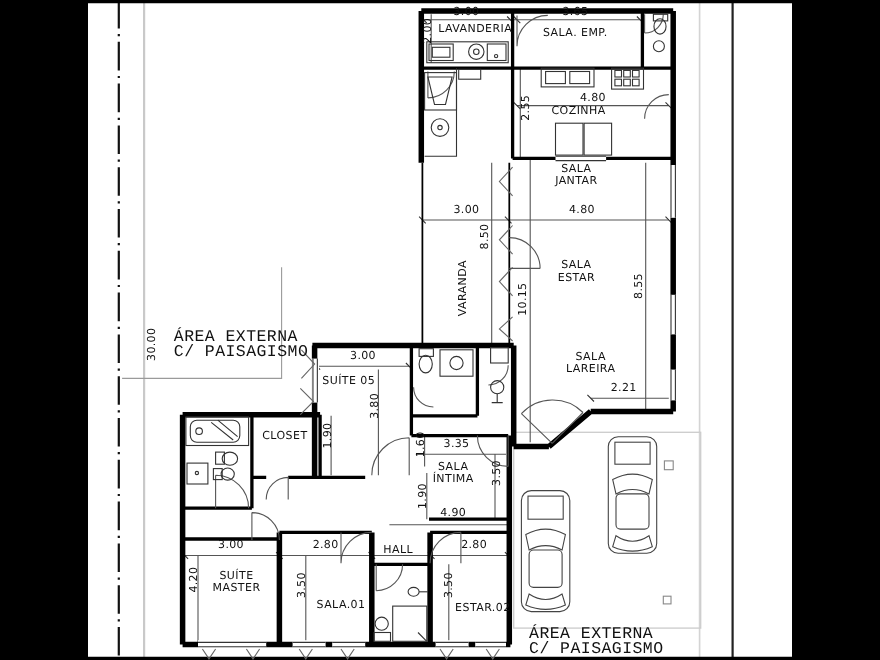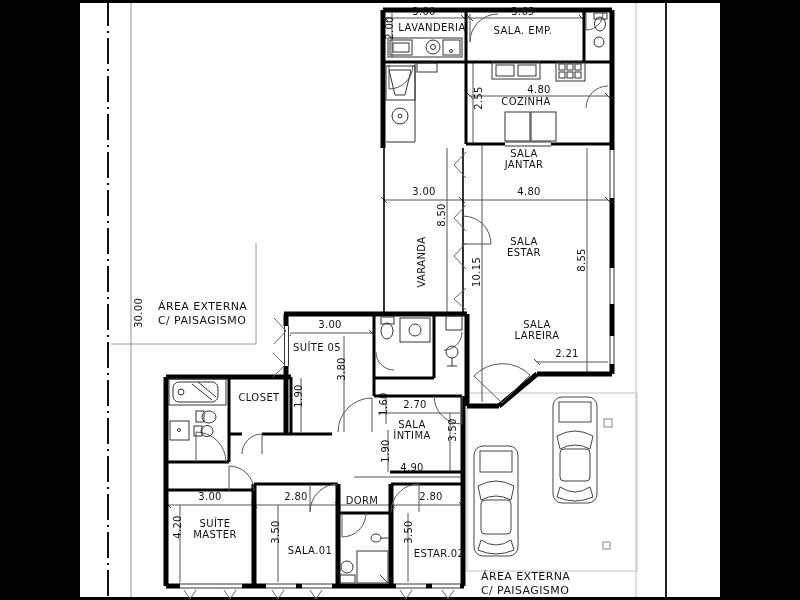--- a/index.html
+++ b/index.html
@@ -8,22 +8,22 @@
   .pillar{position:absolute;top:0;height:600px;background:#000;}
   #pillar-left{left:0;width:80px;}
   #pillar-right{left:720px;width:80px;}
   svg.layer{position:absolute;left:0;top:0;}
   .lbl{position:absolute;font-size:10px;color:#111;letter-spacing:.4px;text-align:center;
        transform:translate(-50%,-50%);white-space:pre-line;line-height:11px;}
   .lbl.v{transform:translate(-50%,-50%) rotate(-90deg);}
   .dim{position:absolute;font-size:10px;color:#111;letter-spacing:.3px;white-space:nowrap;
        transform:translate(-50%,-50%);}
   .dim.v{transform:translate(-50%,-50%) rotate(-90deg);}
-  .area{position:absolute;font-size:11px;color:#111;letter-spacing:.4px;text-align:left;
-        white-space:pre-line;line-height:14px;}
+  .area{position:absolute;font-size:15px;color:#111;letter-spacing:.4px;text-align:left;
+        white-space:pre-line;line-height:14px;font-family:Liberation Mono, monospace;}
 </style>
 </head>
 <body>
 
 <div id="stage">
 
   <svg class="layer" width="800" height="600" viewBox="0 0 800 600">
 
     <g>
       <line x1="108" y1="0" x2="108" y2="600" stroke="#111" stroke-width="2" stroke-dasharray="26 5 2 5"></line>
@@ -206,38 +206,38 @@
 JANTAR</div>
   <div class="lbl" style="left:524px;top:247px">SALA
 ESTAR</div>
   <div class="lbl" style="left:537px;top:330px">SALA
 LAREIRA</div>
   <div class="lbl v" style="left:421px;top:262px">VARANDA</div>
   <div class="lbl" style="left:317px;top:347px">SUÍTE 05</div>
   <div class="lbl" style="left:259px;top:397px">CLOSET</div>
   <div class="lbl" style="left:412px;top:430px">SALA
 ÍNTIMA</div>
-  <div class="lbl" style="left:362px;top:500px">DORM</div>
+  <div class="lbl" style="left:362px;top:500px">HALL</div>
   <div class="lbl" style="left:215px;top:529px;text-align:center">SUÍTE
 MASTER</div>
   <div class="lbl" style="left:310px;top:550px">SALA.01</div>
   <div class="lbl" style="left:439px;top:553px">ESTAR.02</div>
   <div class="area" style="left:158px;top:300px">ÁREA EXTERNA
 C/ PAISAGISMO</div>
   <div class="area" style="left:481px;top:570px">ÁREA EXTERNA
 C/ PAISAGISMO</div>
 
   <div class="dim" style="left:424px;top:11px">3.00</div>
   <div class="dim" style="left:523px;top:11px">3.65</div>
   <div class="dim" style="left:539px;top:89px">4.80</div>
   <div class="dim" style="left:424px;top:191px">3.00</div>
   <div class="dim" style="left:529px;top:191px">4.80</div>
   <div class="dim" style="left:567px;top:353px">2.21</div>
   <div class="dim" style="left:330px;top:324px">3.00</div>
-  <div class="dim" style="left:415px;top:404px">2.70</div>
+  <div class="dim" style="left:415px;top:404px">3.35</div>
   <div class="dim" style="left:412px;top:467px">4.90</div>
   <div class="dim" style="left:210px;top:496px">3.00</div>
   <div class="dim" style="left:296px;top:496px">2.80</div>
   <div class="dim" style="left:431px;top:496px">2.80</div>
 
   <div class="dim v" style="left:389px;top:28px">2.00</div>
   <div class="dim v" style="left:478px;top:98px">2.55</div>
   <div class="dim v" style="left:441px;top:215px">8.50</div>
   <div class="dim v" style="left:581px;top:260px">8.55</div>
   <div class="dim v" style="left:476px;top:272px">10.15</div>

